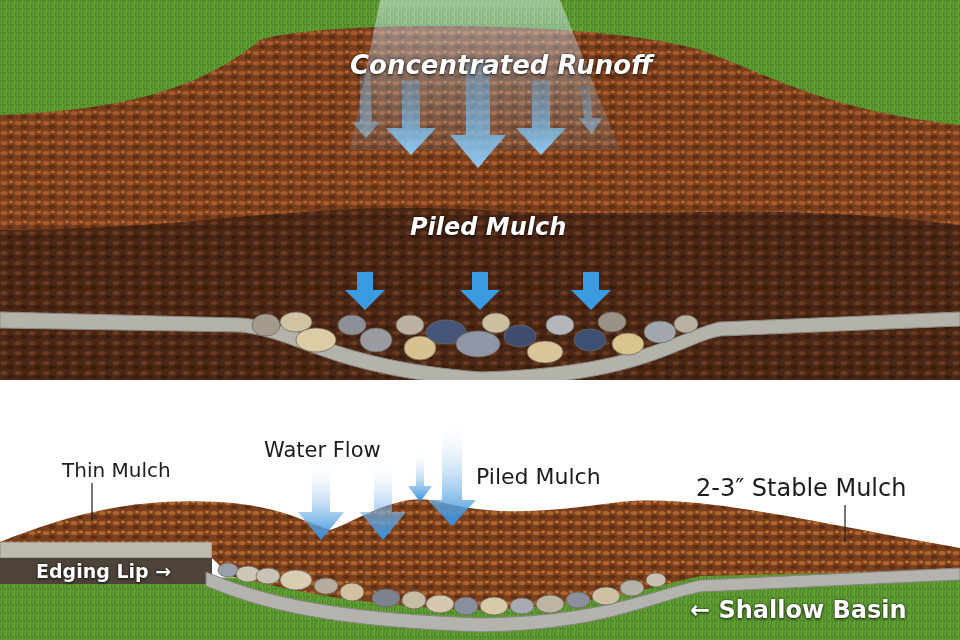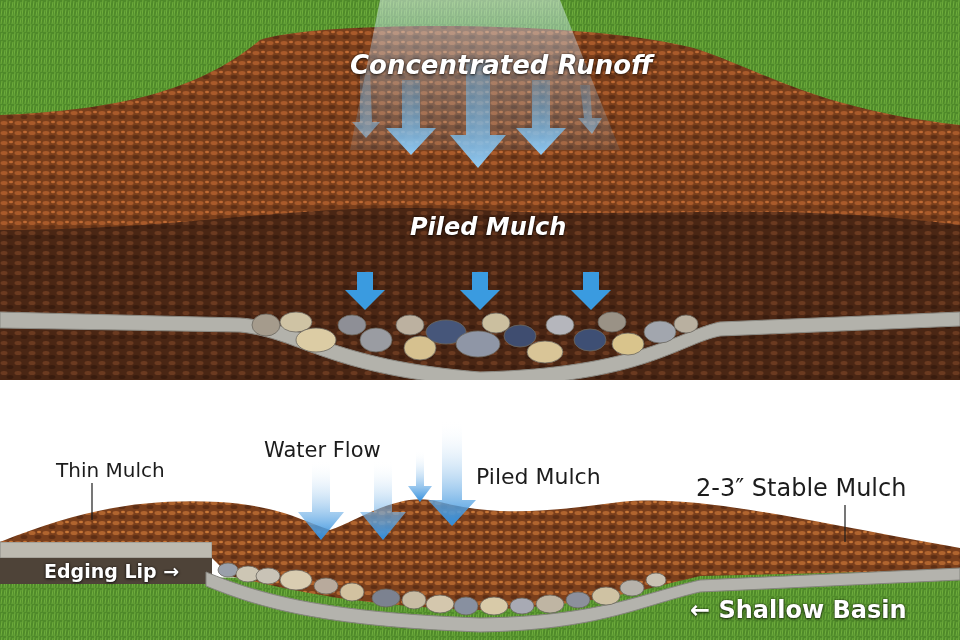--- a/index.html
+++ b/index.html
@@ -143,19 +143,19 @@
     <g fill="url(#flowG)">
       <path d="M312 80 L330 80 L330 132 L344 132 L321 160 L298 132 L312 132 Z"></path>
       <path d="M374 80 L392 80 L392 132 L406 132 L383 160 L360 132 L374 132 Z"></path>
       <path d="M416 70 L424 70 L424 106 L432 106 L420 122 L408 106 L416 106 Z"></path>
       <path d="M442 40 L462 40 L462 120 L476 120 L452 146 L428 120 L442 120 Z"></path>
     </g>
 
     <line x1="92" y1="103" x2="92" y2="140" stroke="#1c1c1c" stroke-width="1.2"></line>
     <line x1="845" y1="125" x2="845" y2="162" stroke="#1c1c1c" stroke-width="1.2"></line>
   </svg>
-  <div class="lbl lbl-dark" style="left:56px;top:78px;font-size:20px;">Thin Mulch</div>
+  <div class="lbl lbl-dark" style="left:62px;top:78px;font-size:20px;">Thin Mulch</div>
   <div class="lbl lbl-dark" style="left:264px;top:58px;font-size:21px;text-align:right;">Water Flow</div>
   <div class="lbl lbl-dark" style="left:476px;top:84px;font-size:22px;">Piled Mulch</div>
   <div class="lbl lbl-dark" style="left:696px;top:94px;font-size:24px;">2-3″ Stable Mulch</div>
-  <div class="lbl lbl-white" style="left:36px;top:180px;font-size:19px;margin-left:8px;">Edging Lip →</div>
+  <div class="lbl lbl-white" style="left:36px;top:180px;font-size:19px;">Edging Lip →</div>
   <div class="lbl lbl-white" style="left:690px;top:216px;font-size:24px;">← Shallow Basin</div>
 </div>
 
 </body></html>

